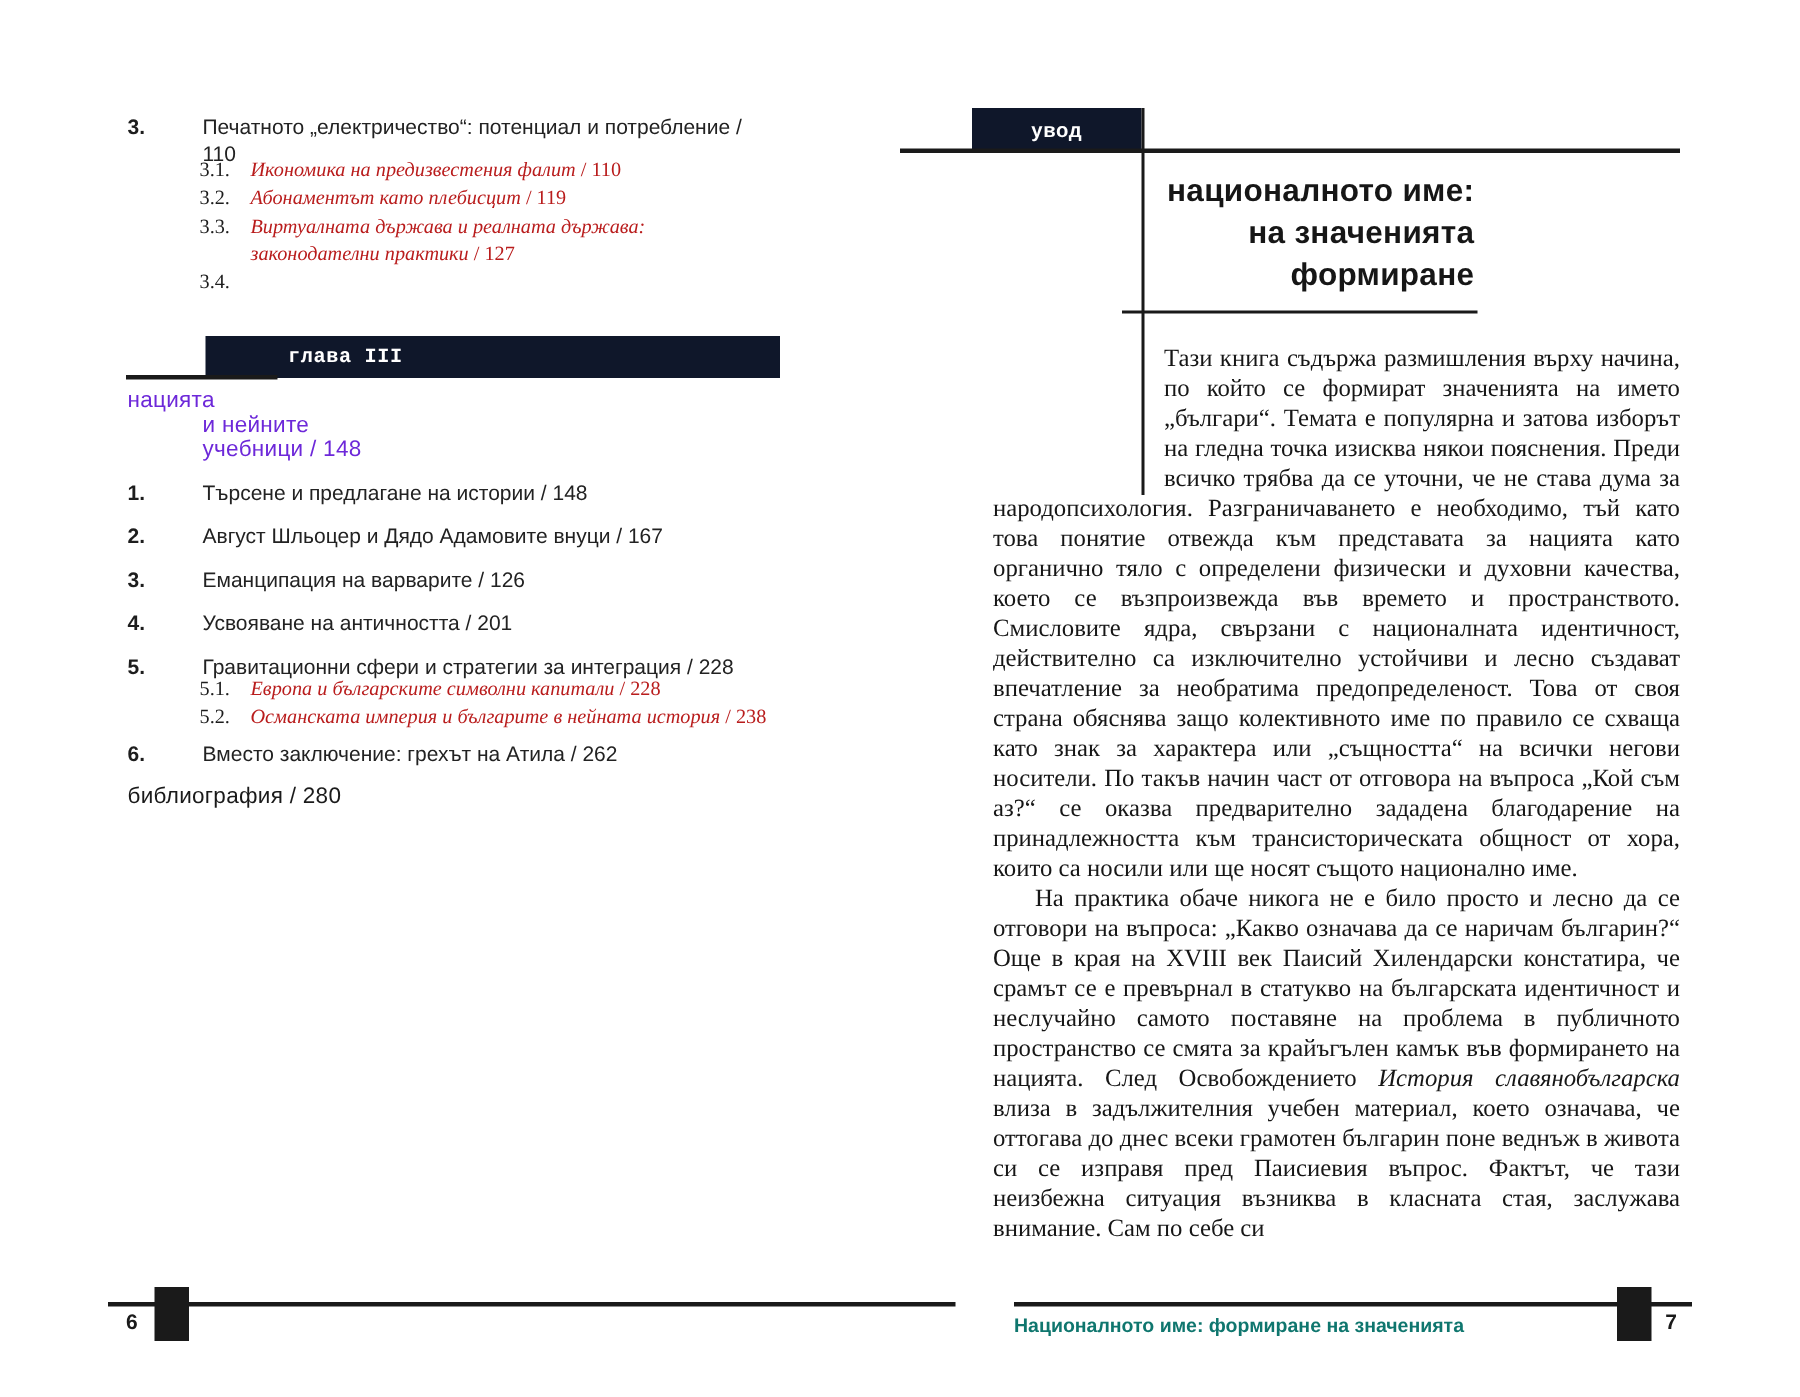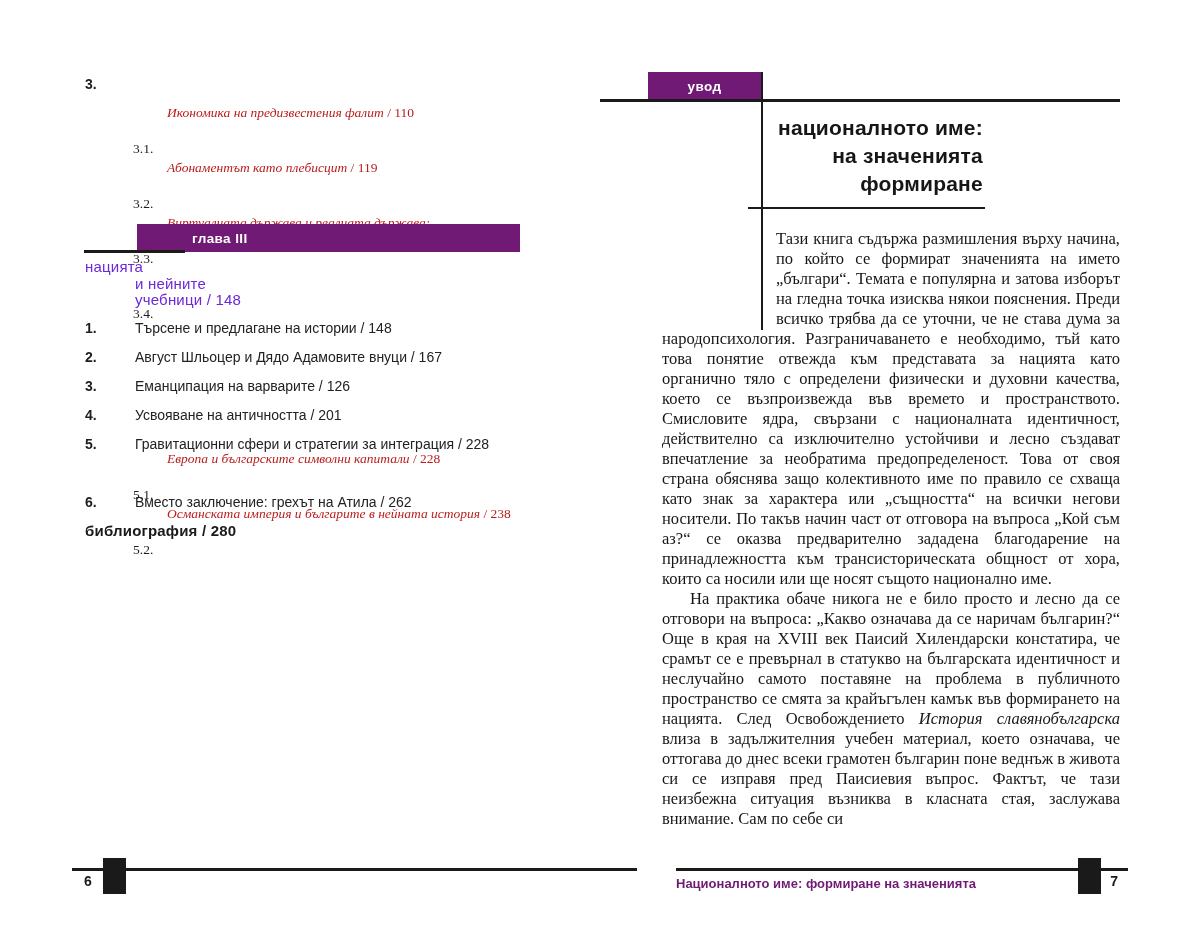--- a/index.html
+++ b/index.html
@@ -24,49 +24,48 @@
     font-size:14px;line-height:18px;
     color:#222222;
   }
   .toc-row{height:29px;}
   .sub-row{display:flex;align-items:flex-start;margin:0 0 1px 0;}
   .sub-num{
     flex:0 0 34px;
     font-family:"Liberation Serif", serif;
     font-size:13.5px;line-height:18px;
     color:#1d1d1d;
-    margin-top:36px;
   }
   .sub-text{
     font-family:"Liberation Serif", serif;
     font-size:13.5px;line-height:18px;
     color:#b91c1c;
     max-width:345px;
   }
   .sub-text i{font-style:italic;}
   .sub-page{font-style:normal;}
   .band{
-    background:#701a75;
+    background:#0f172a;
     height:28px;
     display:flex;align-items:center;
     color:#ffffff;
     font-weight:bold;
     font-size:13.5px;
     letter-spacing:.4px;
   }
   .rule{background:#1a1a1a;}
   .chapter-heading{
     font-weight:normal;
     font-size:15px;line-height:16.5px;
     color:#6d28d9;
     letter-spacing:.2px;
   }
   .chapter-heading .ind{padding-left:50px;}
   .biblio{
-    font-weight:bold;
+    font-weight:normal;
     font-size:15px;
     color:#1a1a1a;
     letter-spacing:.2px;
   }
   
   .chapter-title{
     font-weight:bold;
     font-size:21px;line-height:28px;
     color:#161616;
     letter-spacing:.2px;
@@ -86,51 +85,52 @@
   }
   .footer-marker{background:#1a1a1a;}
   .page-number{
     font-weight:bold;
     font-size:14px;
     color:#1a1a1a;
   }
   .running-head{
     font-weight:bold;
     font-size:13px;
-    color:#701a75;
+    color:#0f766e;
   }
 </style>
 </head>
 <body>
 
 <div>
 
   <div class="abs row" style="left:85px;top:75px;width:435px;">
     <span class="toc-num">3.</span>
+    <span class="toc-text">Печатното „електричество“: потенциал и потребление / 110</span>
   </div>
 
   <div class="abs" style="left:133px;top:104px;width:390px;">
     <div class="sub-row">
       <span class="sub-num">3.1.</span>
       <span class="sub-text"><i>Икономика на предизвестения фалит</i> <span class="sub-page">/ 110</span></span>
     </div>
     <div class="sub-row">
       <span class="sub-num">3.2.</span>
       <span class="sub-text"><i>Абонаментът като плебисцит</i> <span class="sub-page">/ 119</span></span>
     </div>
     <div class="sub-row">
       <span class="sub-num">3.3.</span>
       <span class="sub-text" style="max-width:300px;"><i>Виртуалната държава и реалната държава: законодателни практики</i> <span class="sub-page">/ 127</span></span>
     </div>
     <div class="sub-row">
       <span class="sub-num">3.4.</span>
     </div>
   </div>
 
-  <div class="abs band" style="left:137px;top:224px;width:383px;">
+  <div class="abs band" style="left:137px;top:224px;width:383px;font-family:Liberation Mono, monospace;">
     <span style="padding-left:55px;">глава III</span>
   </div>
   <div class="abs rule" style="left:84px;top:250px;width:101px;height:3px;"></div>
 
   <div class="abs chapter-heading" style="left:85px;top:259px;">
     <div>нацията</div>
     <div class="ind">и нейните</div>
     <div class="ind">учебници / 148</div>
   </div>
 

